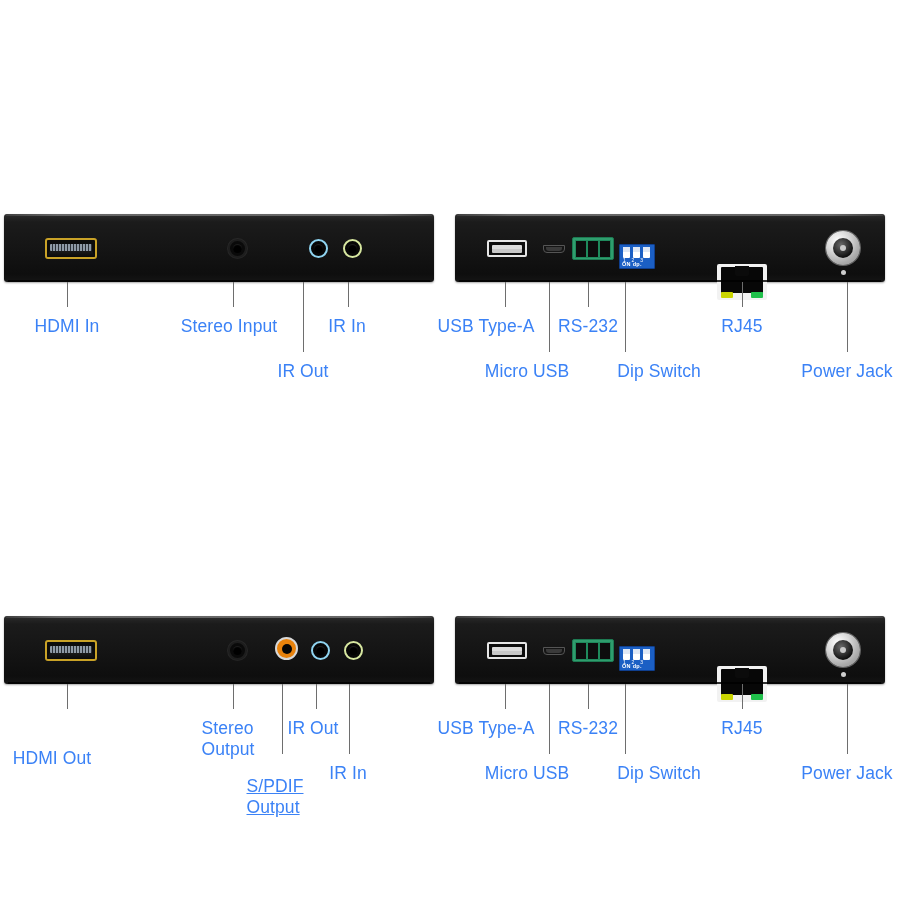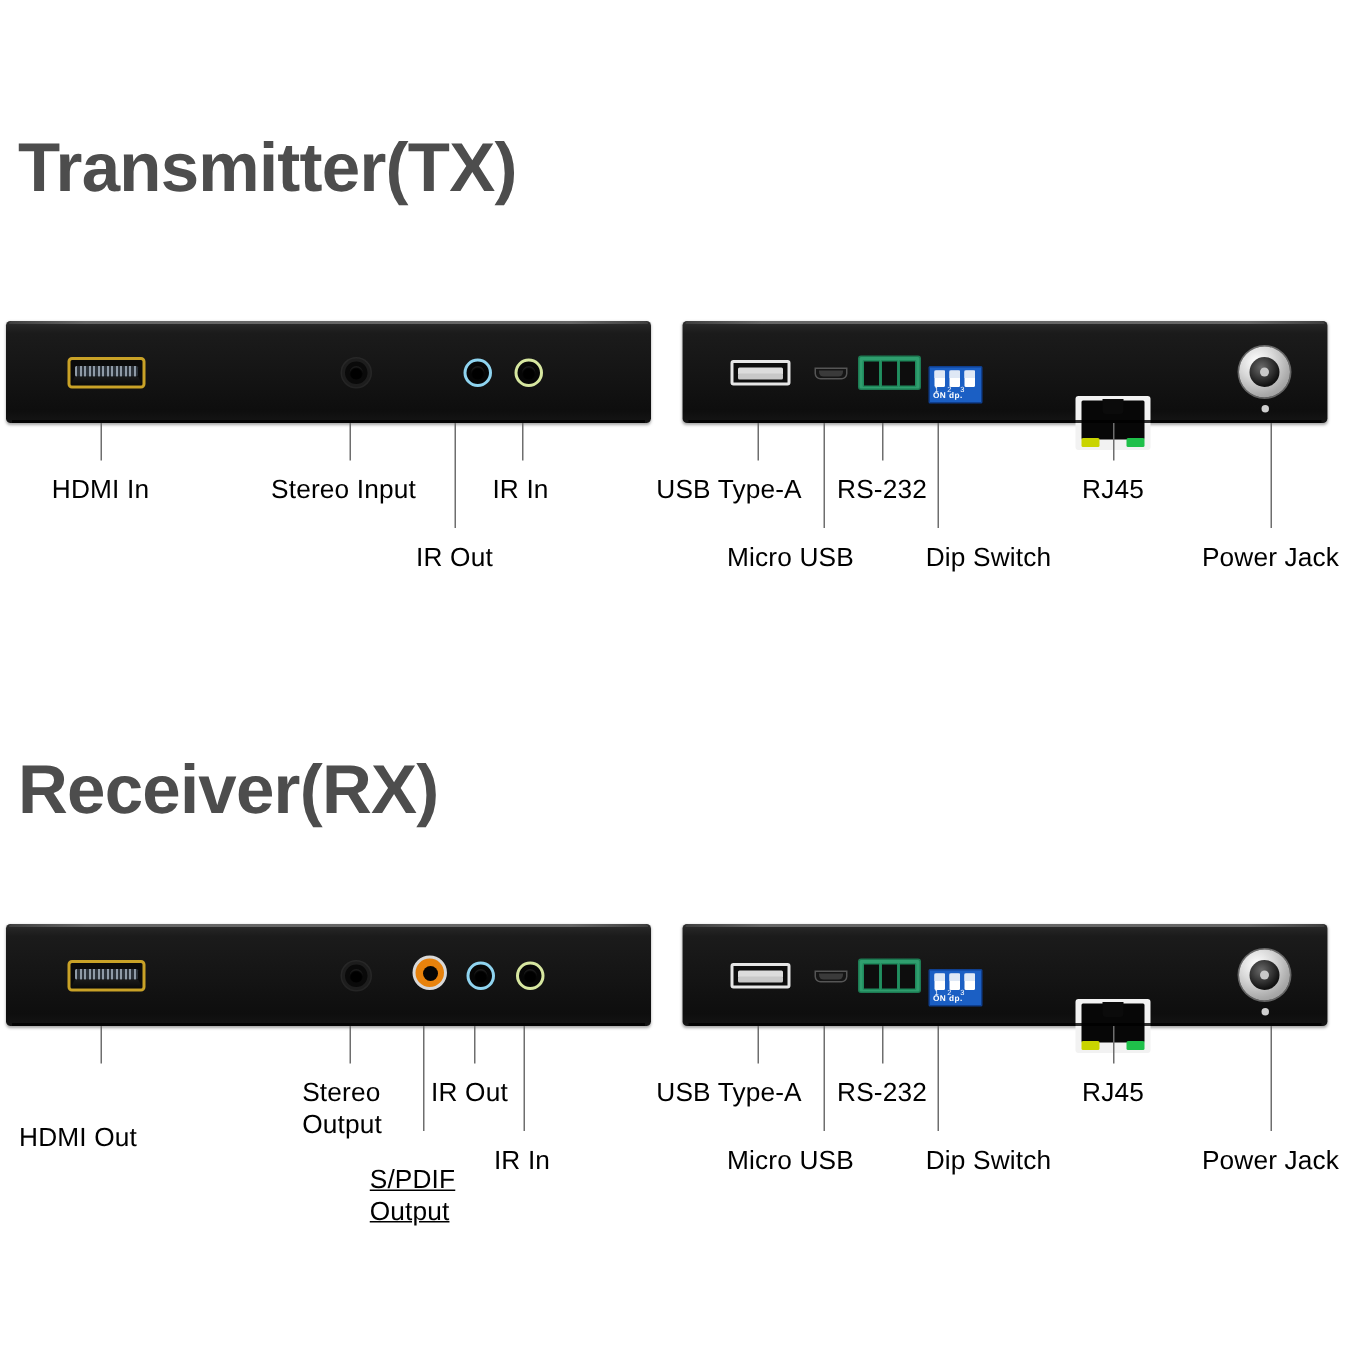--- a/index.html
+++ b/index.html
@@ -213,33 +213,32 @@
 
   
   .leader{
     position:absolute;
     width:1.4px;
     background:#6e6e6e;
   }
   .label{
     position:absolute;
     font-size:17.5px;
-    color:#000000;
+    color:#3b82f6;
     white-space:pre;
     line-height:1.18;
     letter-spacing:.1px;
   }
   .label.center{transform:translateX(-50%);}
 </style>
 </head>
 <body>
 
 <div class="page">
 
-  <div class="section-title" id="tx-title">Transmitter(TX)</div>
 
   <div class="device" id="tx-front" style="left:4px;top:214px;width:430px;height:68px;">
 
     <div class="port hdmi" style="left:41px;top:24px;">
       <div class="tongue"></div>
       <div class="lip"></div>
     </div>
 
     <div class="port jack black" style="left:224px;top:25px;">
       <div class="hole"></div>
@@ -319,21 +318,20 @@
   <div class="leader" style="left:742px;top:282px;height:25px;"></div>
   <div class="leader" style="left:847px;top:282px;height:70px;"></div>
 
   <div class="label center" style="left:486px;top:316px;">USB Type-A</div>
   <div class="label center" style="left:527px;top:361px;">Micro USB</div>
   <div class="label center" style="left:588px;top:316px;">RS-232</div>
   <div class="label center" style="left:659px;top:361px;">Dip Switch</div>
   <div class="label center" style="left:742px;top:316px;">RJ45</div>
   <div class="label center" style="left:847px;top:361px;">Power Jack</div>
 
-  <div class="section-title" id="rx-title">Receiver(RX)</div>
 
   <div class="device" id="rx-front" style="left:4px;top:616px;width:430px;height:68px;">
 
     <div class="port hdmi" style="left:41px;top:24px;">
       <div class="tongue"></div>
       <div class="lip"></div>
     </div>
 
     <div class="port jack black" style="left:224px;top:25px;">
       <div class="hole"></div>

